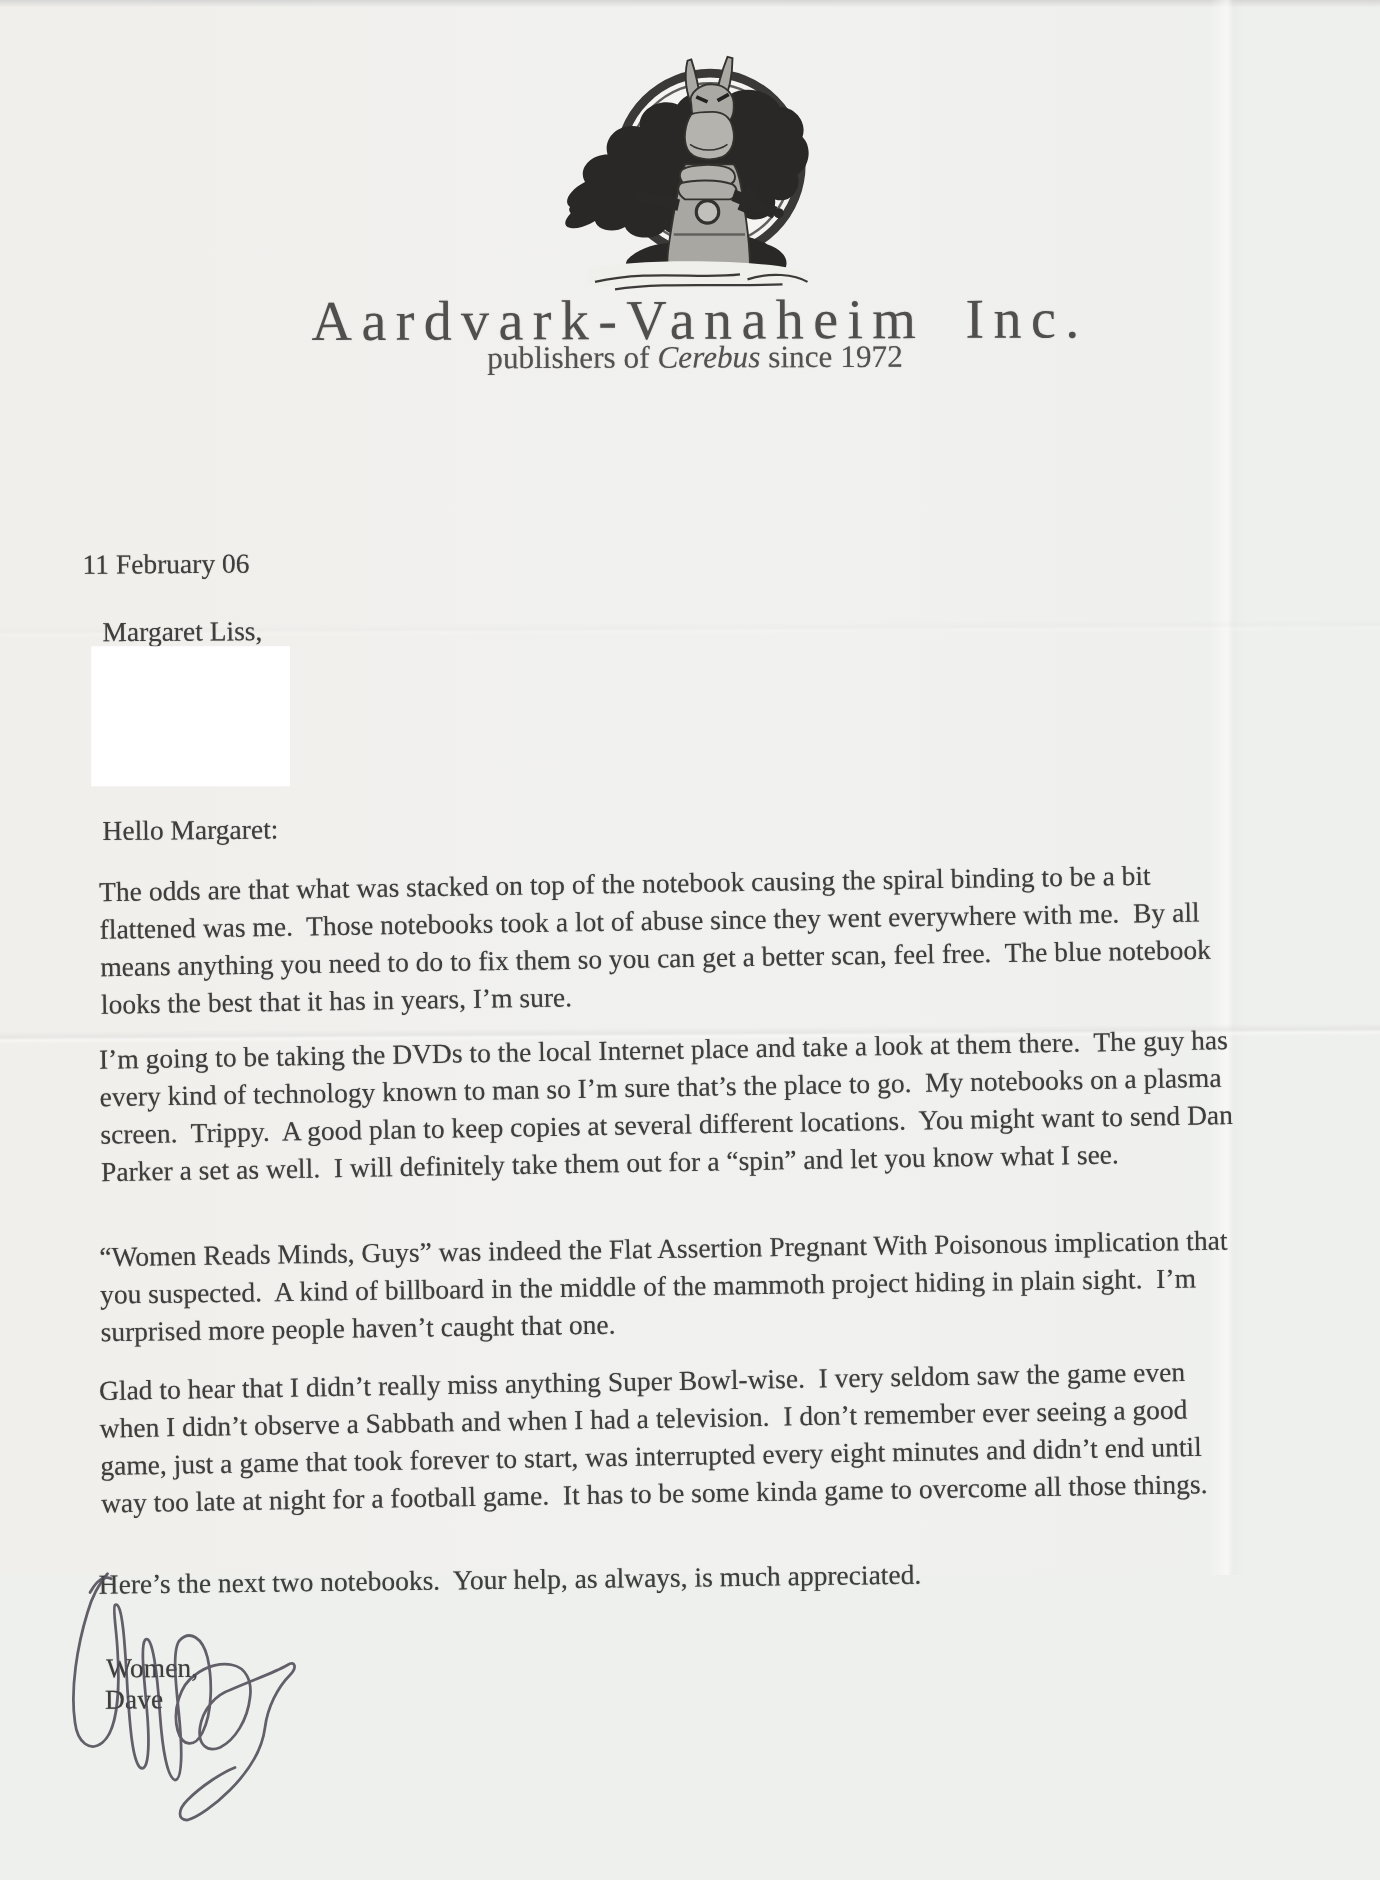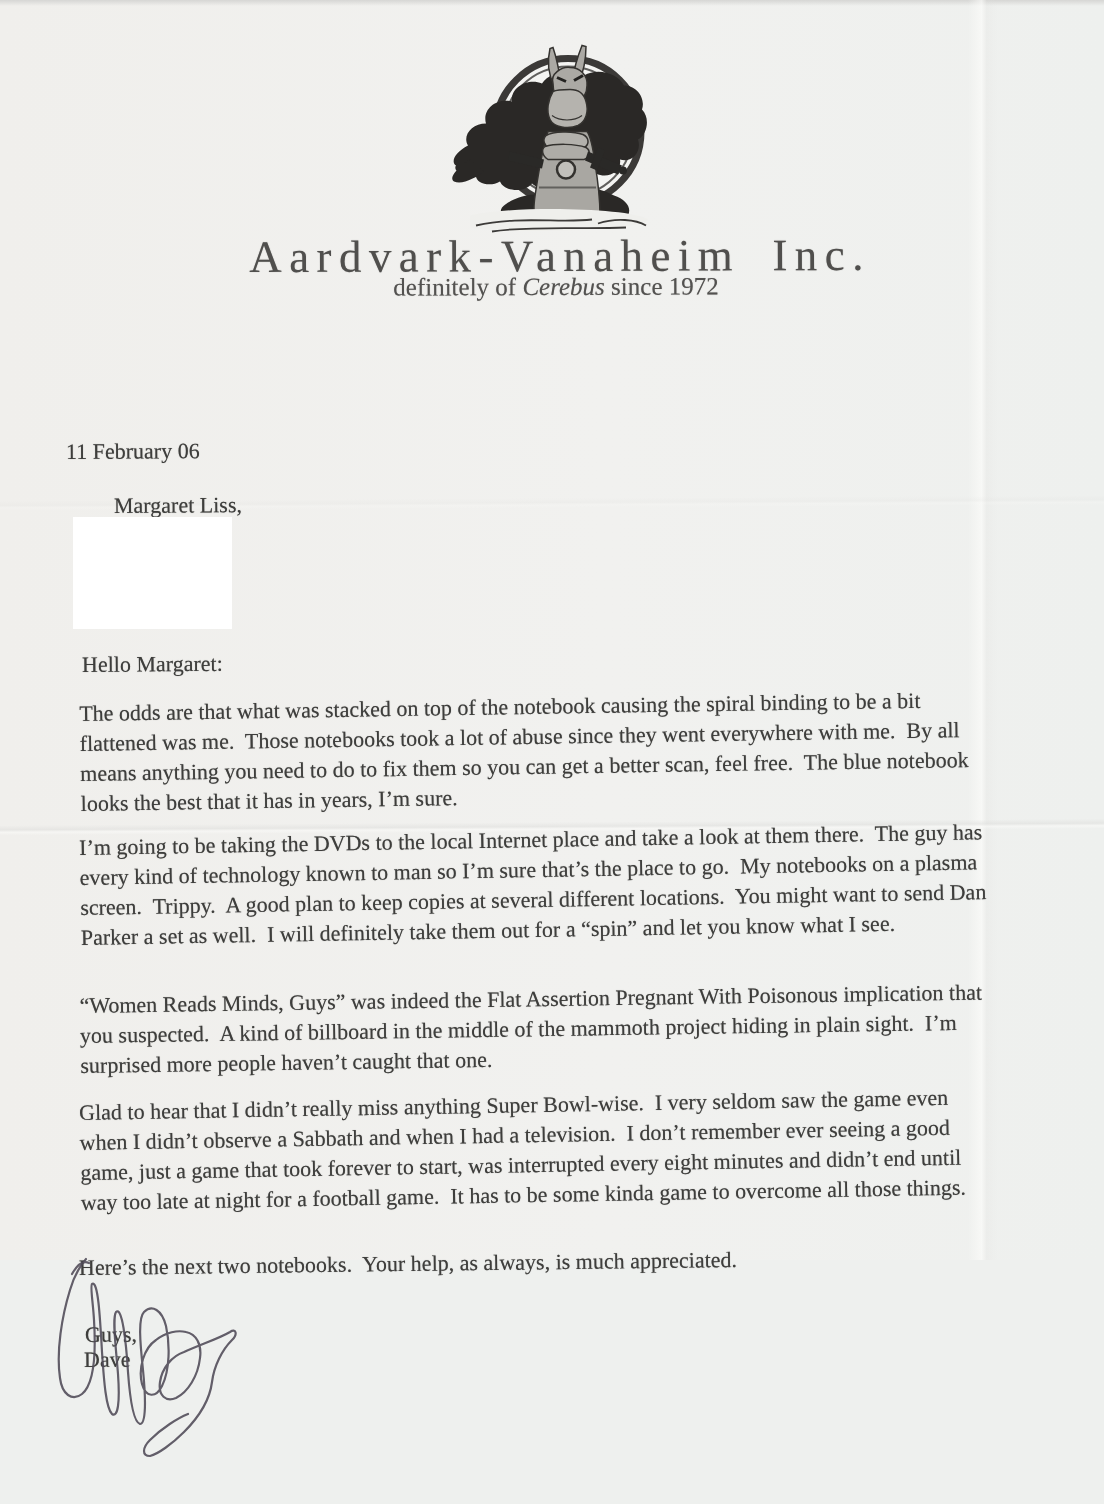--- a/index.html
+++ b/index.html
@@ -54,21 +54,21 @@
 
   .txt {
     position: absolute;
     font-size: 22px; line-height: 30px;
     color: #3e3e3c;
     text-shadow: 0 0 0.8px rgba(62,62,60,0.6);
     transform-origin: 0 50%;
     white-space: pre-wrap;
   }
   .date        { left: 66px;  top: 437px;  transform: rotate(-0.4deg); }
-  .recipient   { left: 82px;  top: 491px;  transform: rotate(-0.4deg); margin-left: 32px; }
+  .recipient   { left: 82px;  top: 491px;  transform: rotate(-0.4deg); }
   .salutation  { left: 82px;  top: 650px;  transform: rotate(-0.5deg); }
   .para        { left: 80px;  width: 912px; }
   .p1 { top: 699px;  transform: rotate(-0.9deg); }
   .p2 { top: 833px;  transform: rotate(-1.0deg); }
   .p3 { top: 991px;  transform: rotate(-0.85deg); }
   .p4 { top: 1098px; transform: rotate(-1.0deg); }
   .closing     { left: 79px;  top: 1253px; width: 912px; transform: rotate(-0.7deg); }
   .valediction { left: 85px;  top: 1320px; transform: rotate(-0.5deg); }
   .sig-name    { left: 84px;  top: 1345px; transform: rotate(-0.5deg); }
 
@@ -166,34 +166,34 @@
     <circle cx="183" cy="131" r="4" fill="#2a2927"></circle>
 
     <circle cx="126" cy="130" r="9" fill="#c2c0bb" stroke="#34322f" stroke-width="2.5"></circle>
     <path stroke="#34322f" stroke-width="2" opacity="0.6" fill="none" d="M 99 148 L 156 148"></path>
 
     <path fill="#efefec" d="M 30 176 C 70 166, 190 168, 208 180 C 202 192, 60 194, 30 188 Z"></path>
     <path stroke="#3c3a38" stroke-width="1.8" fill="none" d="M 36 186 C 80 176, 120 184, 152 180 M 158 184 C 176 178, 196 180, 206 186 M 52 192 C 90 186, 140 190, 186 188"></path>
   </svg>
 
   <div class="company-name">Aardvark-Vanaheim Inc.</div>
-  <div class="tagline"><span>definitely of </span><span class="cerebus">Cerebus</span><span> since 1972</span></div>
+  <div class="tagline"><span>publishers of </span><span class="cerebus">Cerebus</span><span> since 1972</span></div>
 
   <div class="txt date">11 February 06</div>
   <div class="txt recipient">Margaret Liss,</div>
   <div class="redacted-box"></div>
   <div class="txt salutation">Hello Margaret:</div>
 
   <div class="txt para p1">The odds are that what was stacked on top of the notebook causing the spiral binding to be a bit flattened was me.  Those notebooks took a lot of abuse since they went everywhere with me.  By all means anything you need to do to fix them so you can get a better scan, feel free.  The blue notebook looks the best that it has in years, I’m sure.</div>
   <div class="txt para p2">I’m going to be taking the DVDs to the local Internet place and take a look at them there.  The guy has every kind of technology known to man so I’m sure that’s the place to go.  My notebooks on a plasma screen.  Trippy.  A good plan to keep copies at several different locations.  You might want to send Dan Parker a set as well.  I will definitely take them out for a “spin” and let you know what I see.</div>
   <div class="txt para p3">“Women Reads Minds, Guys” was indeed the Flat Assertion Pregnant With Poisonous implication that you suspected.  A kind of billboard in the middle of the mammoth project hiding in plain sight.  I’m surprised more people haven’t caught that one.</div>
   <div class="txt para p4">Glad to hear that I didn’t really miss anything Super Bowl-wise.  I very seldom saw the game even when I didn’t observe a Sabbath and when I had a television.  I don’t remember ever seeing a good game, just a game that took forever to start, was interrupted every eight minutes and didn’t end until way too late at night for a football game.  It has to be some kinda game to overcome all those things.</div>
 
   <div class="txt closing">Here’s the next two notebooks.  Your help, as always, is much appreciated.</div>
-  <div class="txt valediction">Guys,</div>
+  <div class="txt valediction">Women,</div>
   <div class="txt sig-name">Dave</div>
 
   <svg class="signature-svg" viewBox="0 0 195 212" aria-hidden="true">
     <g fill="none" stroke="#4f4a57" stroke-width="2.2" stroke-linecap="round" opacity="0.88">
       <path d="M 36 3
         C 30 10, 24 20, 20 34
         C 12 60, 6 95, 10 122
         C 12 138, 22 146, 32 138
         C 44 128, 46 96, 44 64
         C 43 46, 40 30, 42 28

